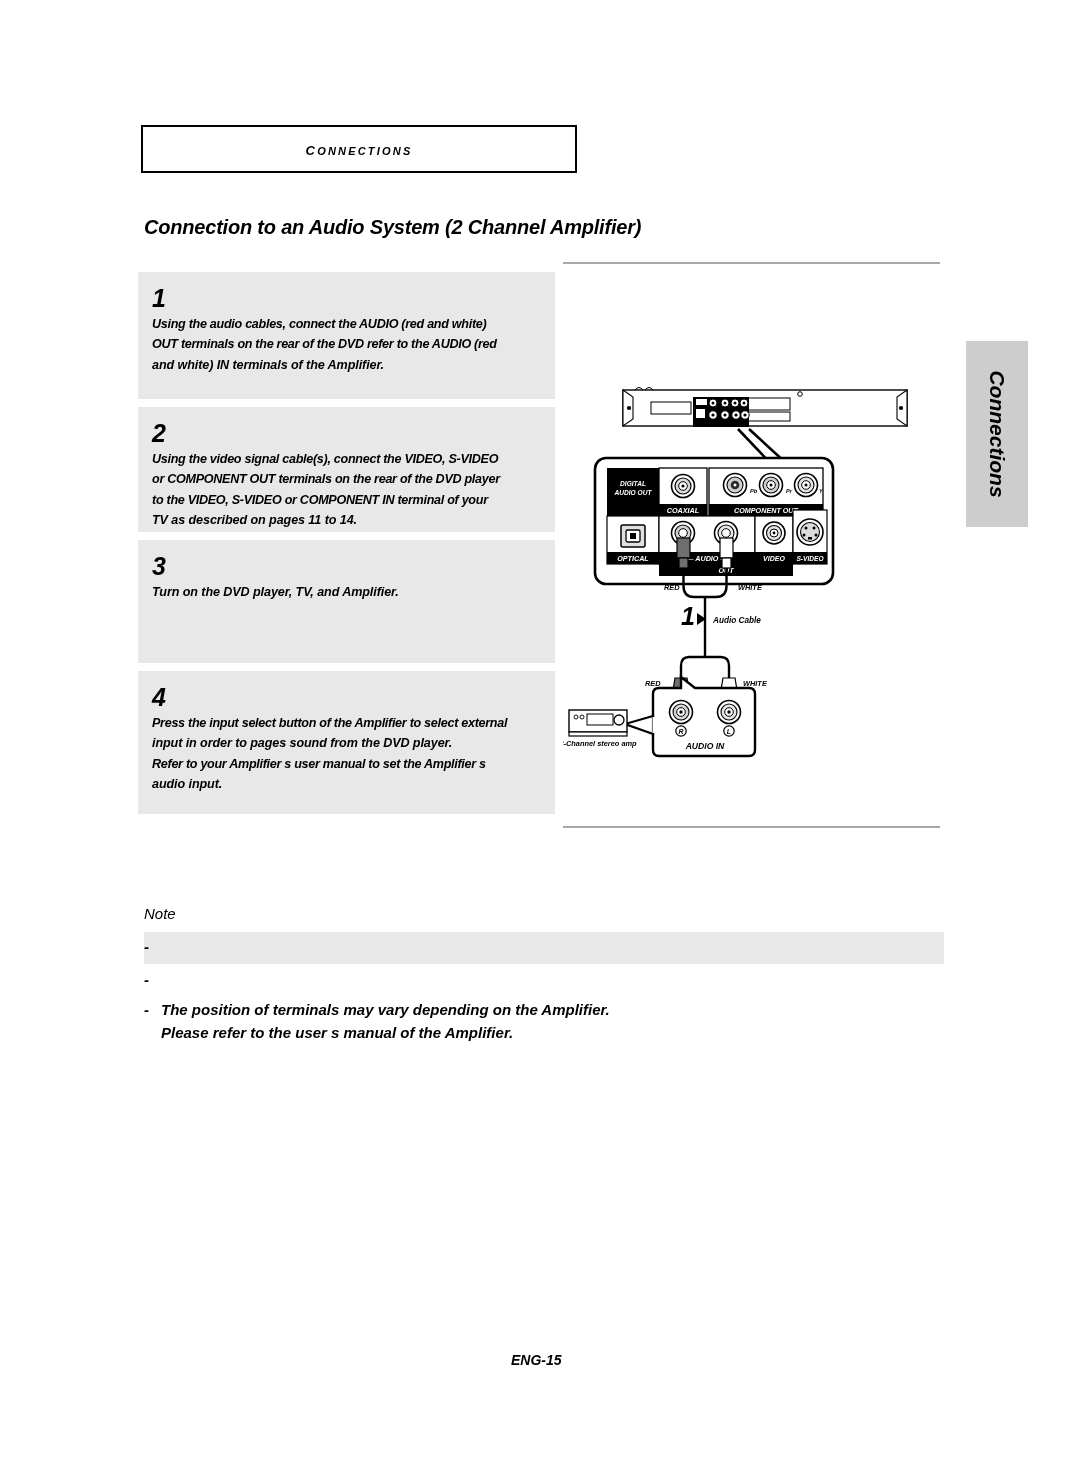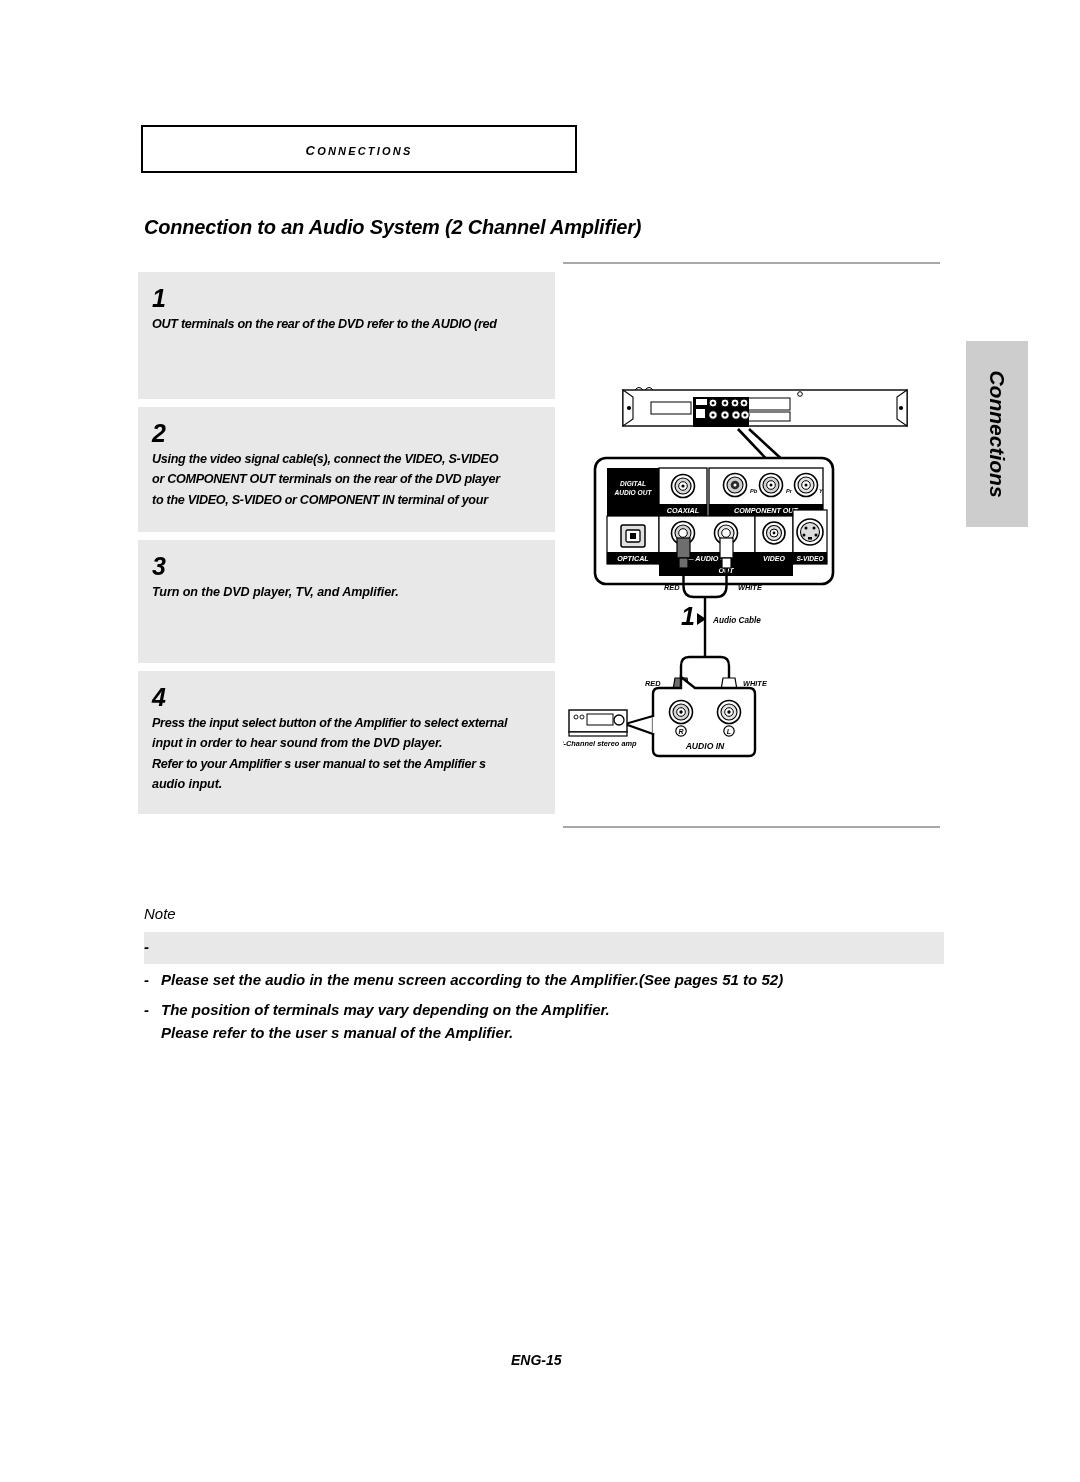--- a/index.html
+++ b/index.html
@@ -93,45 +93,48 @@
     <span class="label">Connections</span>
   </div>
 
   <div class="section-title">Connection to an Audio System (2 Channel Amplifier)</div>
 
   <div class="steps">
 
     <div class="step" id="step-1">
       <div class="num">1</div>
       <div class="body">
+        <span class="ln tight">Using the audio cables, connect the AUDIO (red and white)</span>
         <span class="ln tight">OUT terminals on the rear of the DVD refer to the AUDIO (red</span>
+        <span class="ln">and white) IN terminals of the Amplifier.</span>
       </div>
     </div>
 
     <div class="step" id="step-2">
       <div class="num">2</div>
       <div class="body">
         <span class="ln tight">Using the video signal cable(s), connect the VIDEO, S-VIDEO</span>
         <span class="ln tight">or COMPONENT OUT terminals on the rear of the DVD player</span>
         <span class="ln tight">to the VIDEO, S-VIDEO or COMPONENT IN terminal of your</span>
+        <span class="ln">TV as described on pages 11 to 14.</span>
       </div>
     </div>
 
     <div class="step" id="step-3">
       <div class="num">3</div>
       <div class="body">
         <span class="ln">Turn on the DVD player, TV, and Amplifier.</span>
       </div>
     </div>
 
     <div class="step" id="step-4">
       <div class="num">4</div>
       <div class="body">
         <span class="ln tight">Press the input select button of the Amplifier to select external</span>
-        <span class="ln">input  in order to hear sound from the DVD player.</span>
+        <span class="ln">input  in order to pages sound from the DVD player.</span>
         <span class="ln tight">Refer to your Amplifier s user manual to set the Amplifier s</span>
         <span class="ln">audio input.</span>
       </div>
     </div>
 
   </div>
 
   <div class="diagram-col">
     <div class="rule top"></div>
     <div class="rule bottom"></div>
@@ -357,23 +360,20 @@
 
   <div class="note">
     <div class="note-head">Note</div>
 
     <div class="bullet-row shaded">
       <span class="dash">-</span>
     </div>
 
     <div class="bullet-row plain">
       <span class="dash">-</span>
-      <span class="txt">
-        <span class="ln">Please set the audio in the menu screen according to the Amplifier.(See pages 51 to 52)</span>
-      </span>
     </div>
 
     <div class="bullet-row plain">
       <span class="dash">-</span>
       <span class="txt">
         <span class="ln">The position of terminals may vary depending on the Amplifier.</span>
         <span class="ln">Please refer to the user s manual of the Amplifier.</span>
       </span>
     </div>
   </div>

